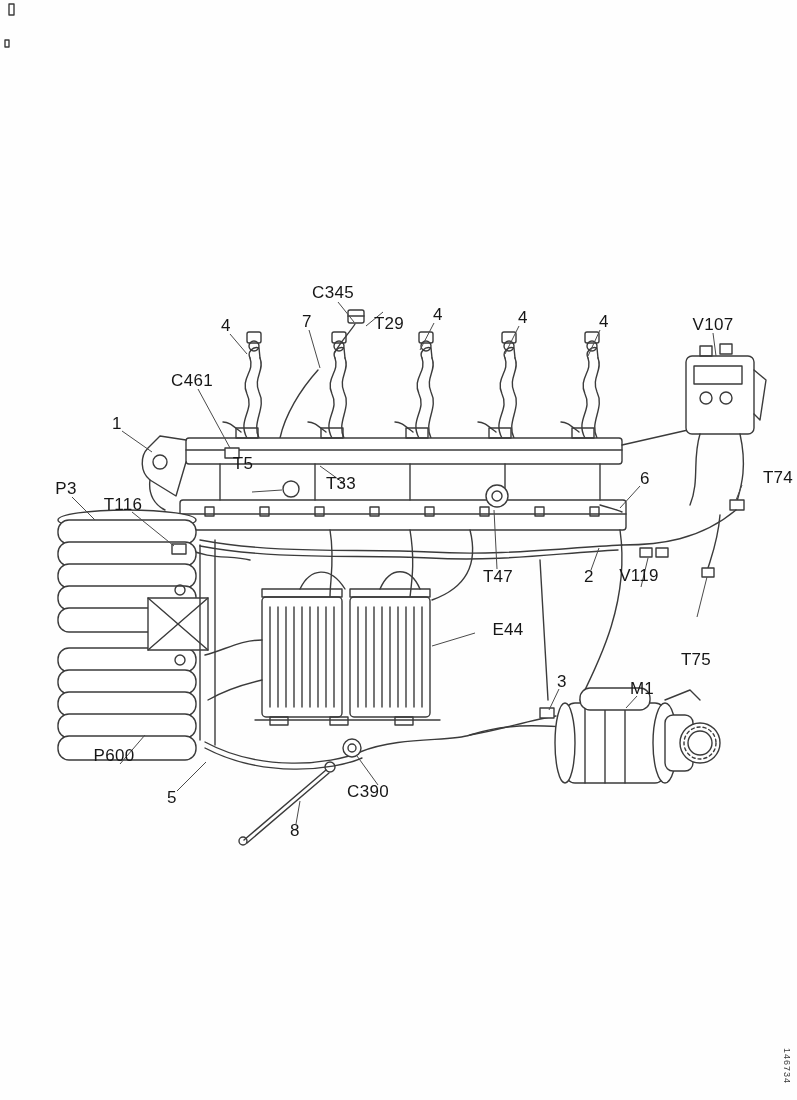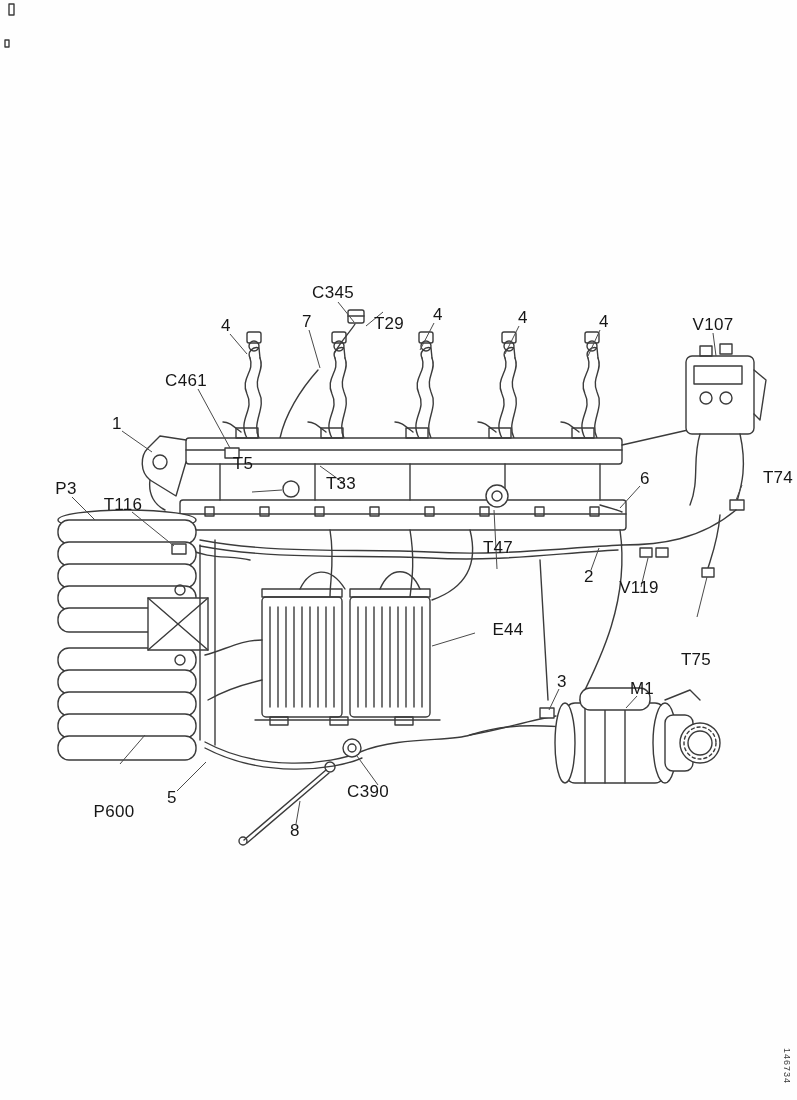--- a/index.html
+++ b/index.html
@@ -265,34 +265,34 @@
   </svg>
 
   <span class="callout" style="left:333px;top:293px">C345</span>
   <span class="callout" style="left:389px;top:324px">T29</span>
   <span class="callout" style="left:226px;top:326px">4</span>
   <span class="callout" style="left:307px;top:322px">7</span>
   <span class="callout" style="left:438px;top:315px">4</span>
   <span class="callout" style="left:523px;top:318px">4</span>
   <span class="callout" style="left:604px;top:322px">4</span>
   <span class="callout" style="left:713px;top:325px">V107</span>
-  <span class="callout" style="left:186px;top:381px">C461</span>
+  <span class="callout" style="left:192px;top:381px">C461</span>
   <span class="callout" style="left:117px;top:424px">1</span>
   <span class="callout" style="left:66px;top:489px">P3</span>
   <span class="callout" style="left:123px;top:505px">T116</span>
   <span class="callout" style="left:243px;top:464px">T5</span>
   <span class="callout" style="left:341px;top:484px">T33</span>
   <span class="callout" style="left:645px;top:479px">6</span>
   <span class="callout" style="left:778px;top:478px">T74</span>
-  <span class="callout" style="left:498px;top:548px">T47</span>
+  <span class="callout" style="left:498px;top:577px">T47</span>
   <span class="callout" style="left:589px;top:577px">2</span>
-  <span class="callout" style="left:639px;top:588px">V119</span>
+  <span class="callout" style="left:639px;top:576px">V119</span>
   <span class="callout" style="left:696px;top:660px">T75</span>
   <span class="callout" style="left:508px;top:630px">E44</span>
   <span class="callout" style="left:562px;top:682px">3</span>
   <span class="callout" style="left:642px;top:689px">M1</span>
-  <span class="callout" style="left:114px;top:812px">P600</span>
+  <span class="callout" style="left:114px;top:756px">P600</span>
   <span class="callout" style="left:172px;top:798px">5</span>
   <span class="callout" style="left:368px;top:792px">C390</span>
   <span class="callout" style="left:295px;top:831px">8</span>
 
   <div class="fig-number">146734</div>
 </div>
 
 </body></html>

